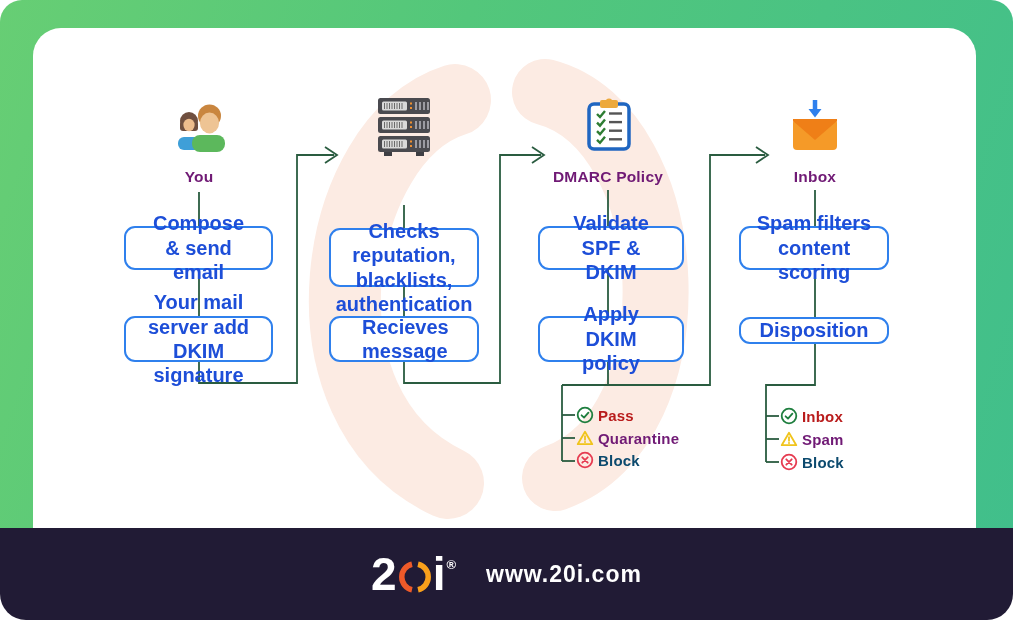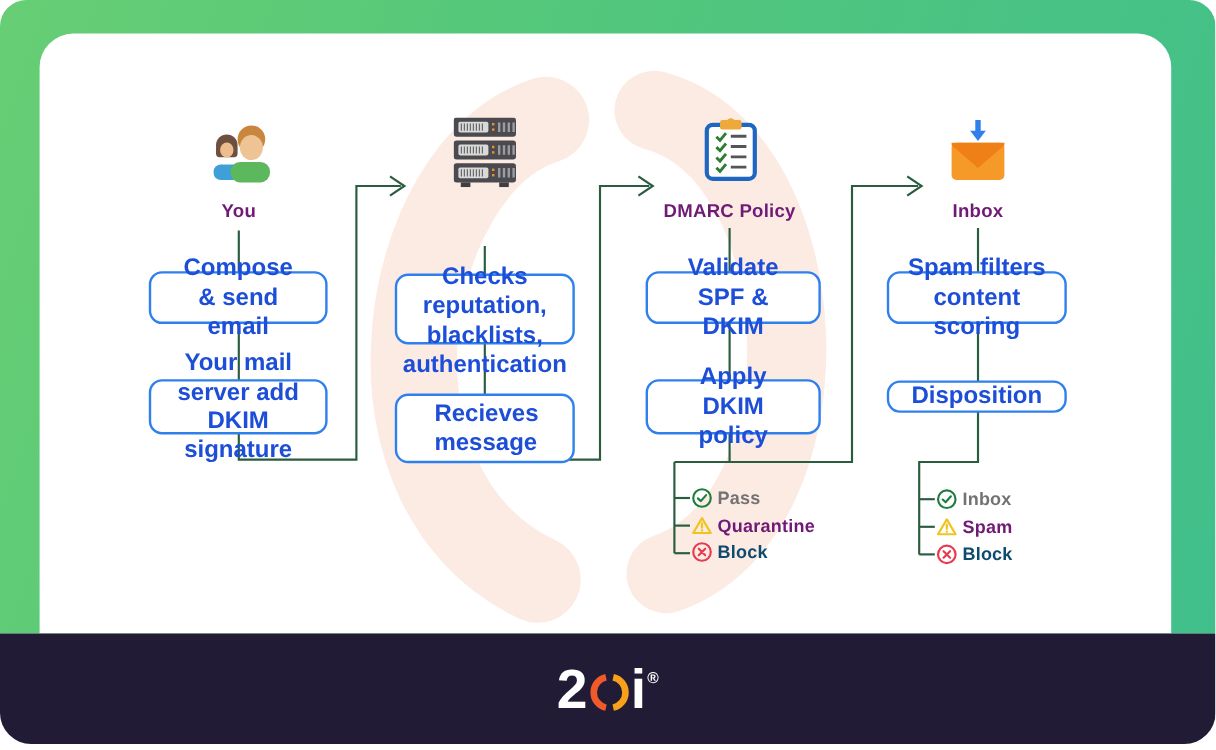--- a/index.html
+++ b/index.html
@@ -20,21 +20,21 @@
     color:#701a75; letter-spacing:.2px; line-height:1.22; }
   .icon-wrap { position:absolute; }
 
   .fbox { position:absolute; background:#ffffff; border:2px solid #2f80ed; border-radius:11px;
     display:flex; align-items:center; justify-content:center; text-align:center;
     font-size:20px; font-weight:700; color:#1d4ed8; line-height:1.22; padding:3px 6px; }
   .fbox span { display:block; }
 
   .outcome { position:absolute; display:flex; align-items:center; gap:4px; height:22px; }
   .outcome .olabel { font-size:15px; font-weight:800; letter-spacing:.2px; }
-  .outcome.pass  .olabel { color:#737373; }
+  .outcome.pass  .olabel { color:#b91c1c; }
   .outcome.warn  .olabel { color:#701a75; }
   .outcome.block .olabel { color:#0c4a6e;text-align:right; }
 
   .footer { position:absolute; left:0; top:528px; width:1013px; height:92px;
     background:#211b35; border-radius:0 0 26px 26px;
     display:flex; align-items:center; justify-content:center; gap:30px; }
   .logo { display:flex; align-items:center; color:#ffffff; font-weight:800; }
   .logo .glyph { font-size:46px; line-height:1; letter-spacing:-1px; }
   .logo .ring { margin:4px 1px 0 2px; }
   .logo sup { font-size:13px; font-weight:700; margin-left:2px; align-self:flex-start; margin-top:6px; }
@@ -126,21 +126,21 @@
       <use href="#srv-unit" y="0"></use>
       <use href="#srv-unit" y="19"></use>
       <use href="#srv-unit" y="38"></use>
       <rect x="6" y="54" width="8" height="4" fill="#3e3e43"></rect>
       <rect x="38" y="54" width="8" height="4" fill="#3e3e43"></rect>
     </svg>
   </div>
   <div class="fbox" style="left:329px; top:228px; width:150px; height:59px;">
     <span style="max-width:138px;margin-top:20px;">Checks reputation, blacklists, authentication</span>
   </div>
-  <div class="fbox" style="left:329px; top:328px; width:150px; height:58px;">
+  <div class="fbox" style="left:329px; top:316px; width:150px; height:46px;">
     <span style="max-width:84px;">Recieves message</span>
   </div>
 
   <div class="icon-wrap" style="left:586px; top:96px;">
     <svg width="46" height="56" viewBox="0 0 46 56">
       <rect x="3" y="8" width="40" height="45" rx="5" fill="#ffffff" stroke="#1f66c1" stroke-width="3.5"></rect>
       <circle cx="23" cy="6" r="3.5" fill="#eda93b"></circle>
       <rect x="14" y="4" width="18" height="8" rx="2" fill="#eda93b"></rect>
       <g stroke="#2e7d32" stroke-width="2.4" fill="none">
         <path d="M11 18 l3 3 l5 -6"></path>
@@ -229,15 +229,16 @@
   <div class="footer">
     <div class="logo">
       <span class="glyph">2</span>
       <svg class="ring" width="34" height="40" viewBox="0 0 34 40">
         <path d="M 14 8.3 A 13 13 0 0 0 14 33.7" fill="none" stroke="#ee5a29" stroke-width="5.5"></path>
         <path d="M 20 8.3 A 13 13 0 0 1 20 33.7" fill="none" stroke="#f9a01b" stroke-width="5.5"></path>
       </svg>
       <span class="glyph">i</span>
       <sup>®</sup>
     </div>
+    <div class="site-url">www.20i.com</div>
   </div>
 
 </div>
 
 </body></html>

